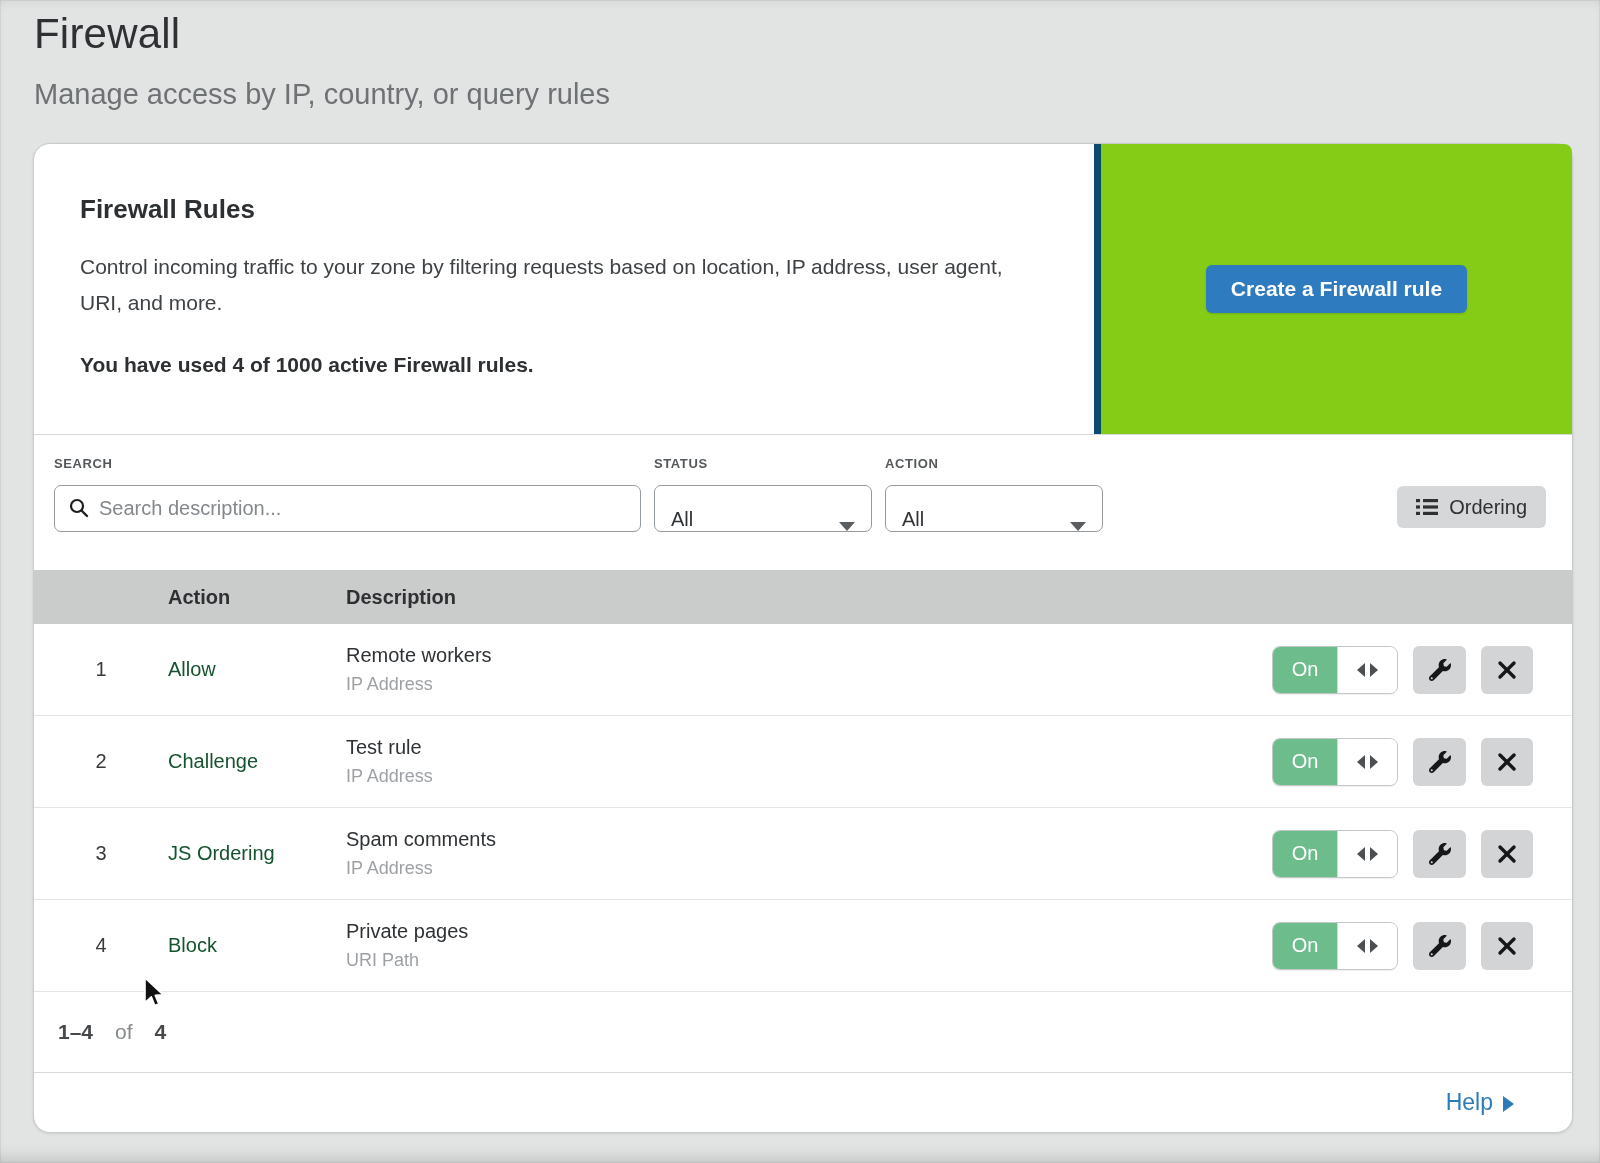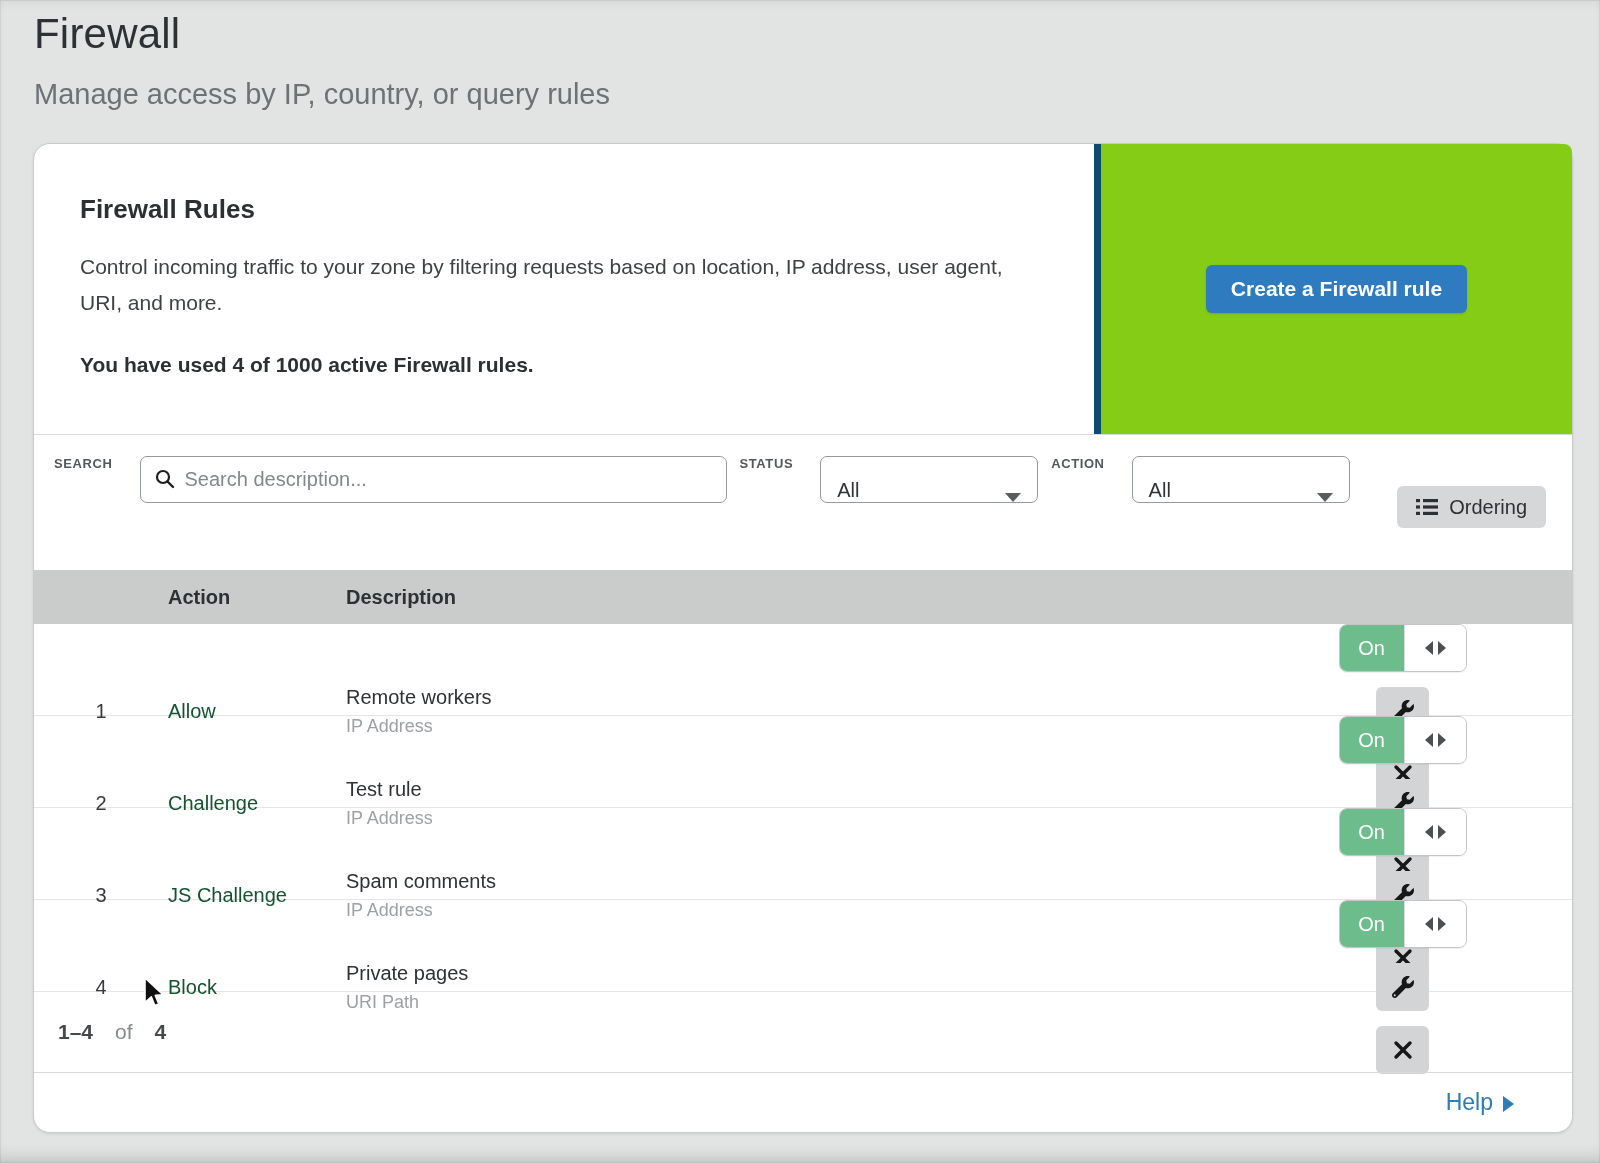--- a/index.html
+++ b/index.html
@@ -44,21 +44,21 @@
   }
   .create-btn {
     background: #2e7bbf; color: #fff; border: none; cursor: pointer;
     font-family: inherit; font-size: 21px; font-weight: 700;
     padding: 12px 25px; border-radius: 6px;
     box-shadow: 0 1px 2px rgba(0,0,0,.15);
   }
 
   
   .filter-section { height: 135px; padding: 21px 26px 0 20px; display: flex; align-items: flex-start; }
-  .filter-group { display: flex; margin-right: 13px; gap: 27px; }
+  .filter-group { display: flex; flex-direction: column; margin-right: 13px; }
   .filter-label { font-size: 13px; font-weight: 700; letter-spacing: .6px; color: #54585b; margin-bottom: 14px; }
   .search-wrap { position: relative; width: 587px; }
   .search-input {
     width: 100%; height: 47px; border: 1.5px solid #959a9e; border-radius: 7px;
     padding: 0 14px 0 44px; font-family: inherit; font-size: 20px; color: #303336;
     background: #fff; outline: none;
   }
   .search-input::placeholder { color: #83888c; }
   .search-icon { position: absolute; left: 14px; top: 12px; }
   .dropdown {
@@ -87,21 +87,21 @@
   }
   .trow {
     height: 92px; border-bottom: 1px solid #e4e5e6;
     display: grid; grid-template-columns: 134px 178px 1fr 300px;
     align-items: center; background: #fff;
   }
   .cell-num { text-align: center; font-size: 20px; color: #37393c; }
   .cell-action { font-size: 20px; color: #14532d; }
   .cell-desc .desc-title { font-size: 20px; color: #2f3235; margin-bottom: 7px; }
   .cell-desc .desc-type { font-size: 18px; color: #9da1a5; }
-  .cell-controls { display: flex; align-items: center; justify-content: flex-end; padding-right: 39px; gap: 15px; flex-direction: column; }
+  .cell-controls { display: flex; align-items: center; justify-content: flex-end; padding-right: 39px; gap: 15px; }
 
   .toggle {
     width: 128px; height: 48px; border: 1px solid #c3c5c6; border-radius: 8px;
     overflow: hidden; display: flex; cursor: pointer; background: #fff;
     box-shadow: 0 1px 1px rgba(0,0,0,.06);
   }
   .toggle-on {
     width: 64px; background: #6cbc8c; color: #fff; font-size: 20px;
     display: flex; align-items: center; justify-content: center;
   }
@@ -261,21 +261,21 @@
           <svg width="20" height="20" viewBox="0 0 20 20">
               <line x1="3" y1="3" x2="17" y2="17" stroke="#151718" stroke-width="3.4" stroke-linecap="round"></line>
               <line x1="17" y1="3" x2="3" y2="17" stroke="#151718" stroke-width="3.4" stroke-linecap="round"></line>
             </svg>
         </button>
       </div>
     </div>
 
     <div class="trow">
       <div class="cell-num">3</div>
-      <div class="cell-action">JS Challenge</div>
+      <div class="cell-action">JS Ordering</div>
       <div class="cell-desc">
         <div class="desc-title">Spam comments</div>
         <div class="desc-type">IP Address</div>
       </div>
       <div class="cell-controls">
         <div class="toggle">
           <span class="toggle-on">On</span>
           <span class="toggle-handle">
               <span class="tri-left"></span>
               <span class="tri-right"></span>

